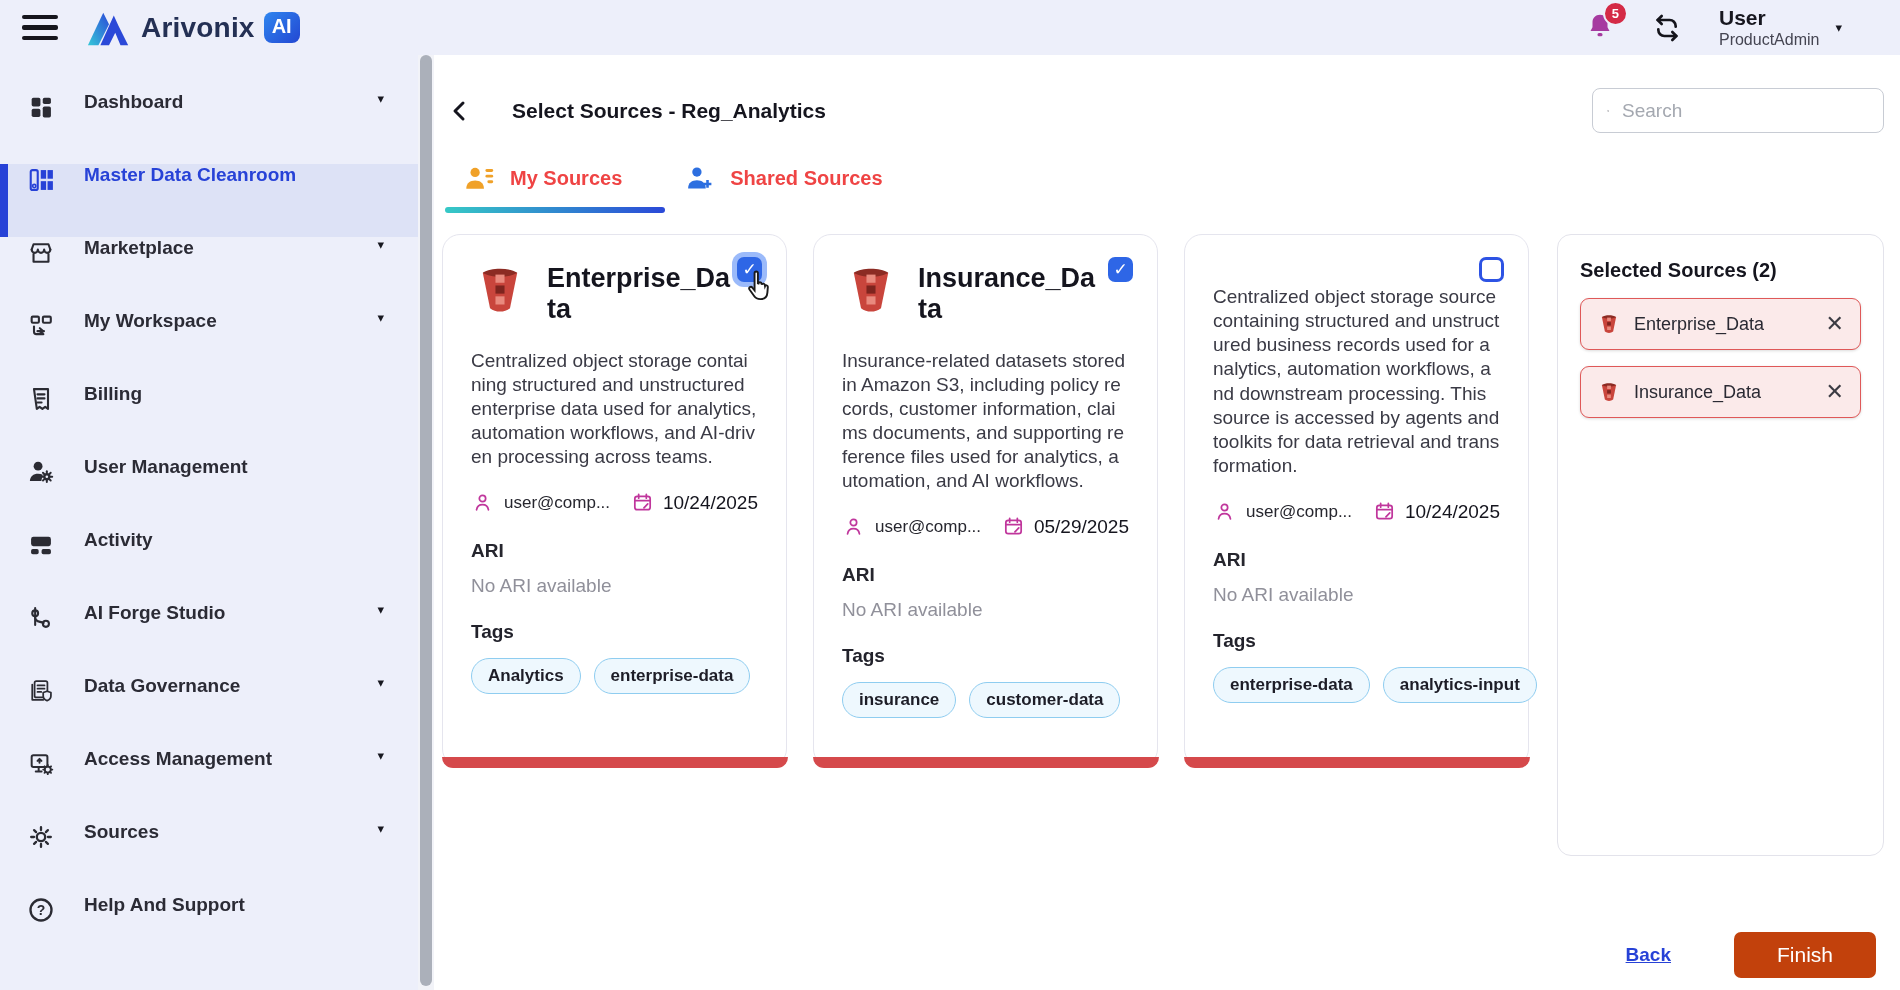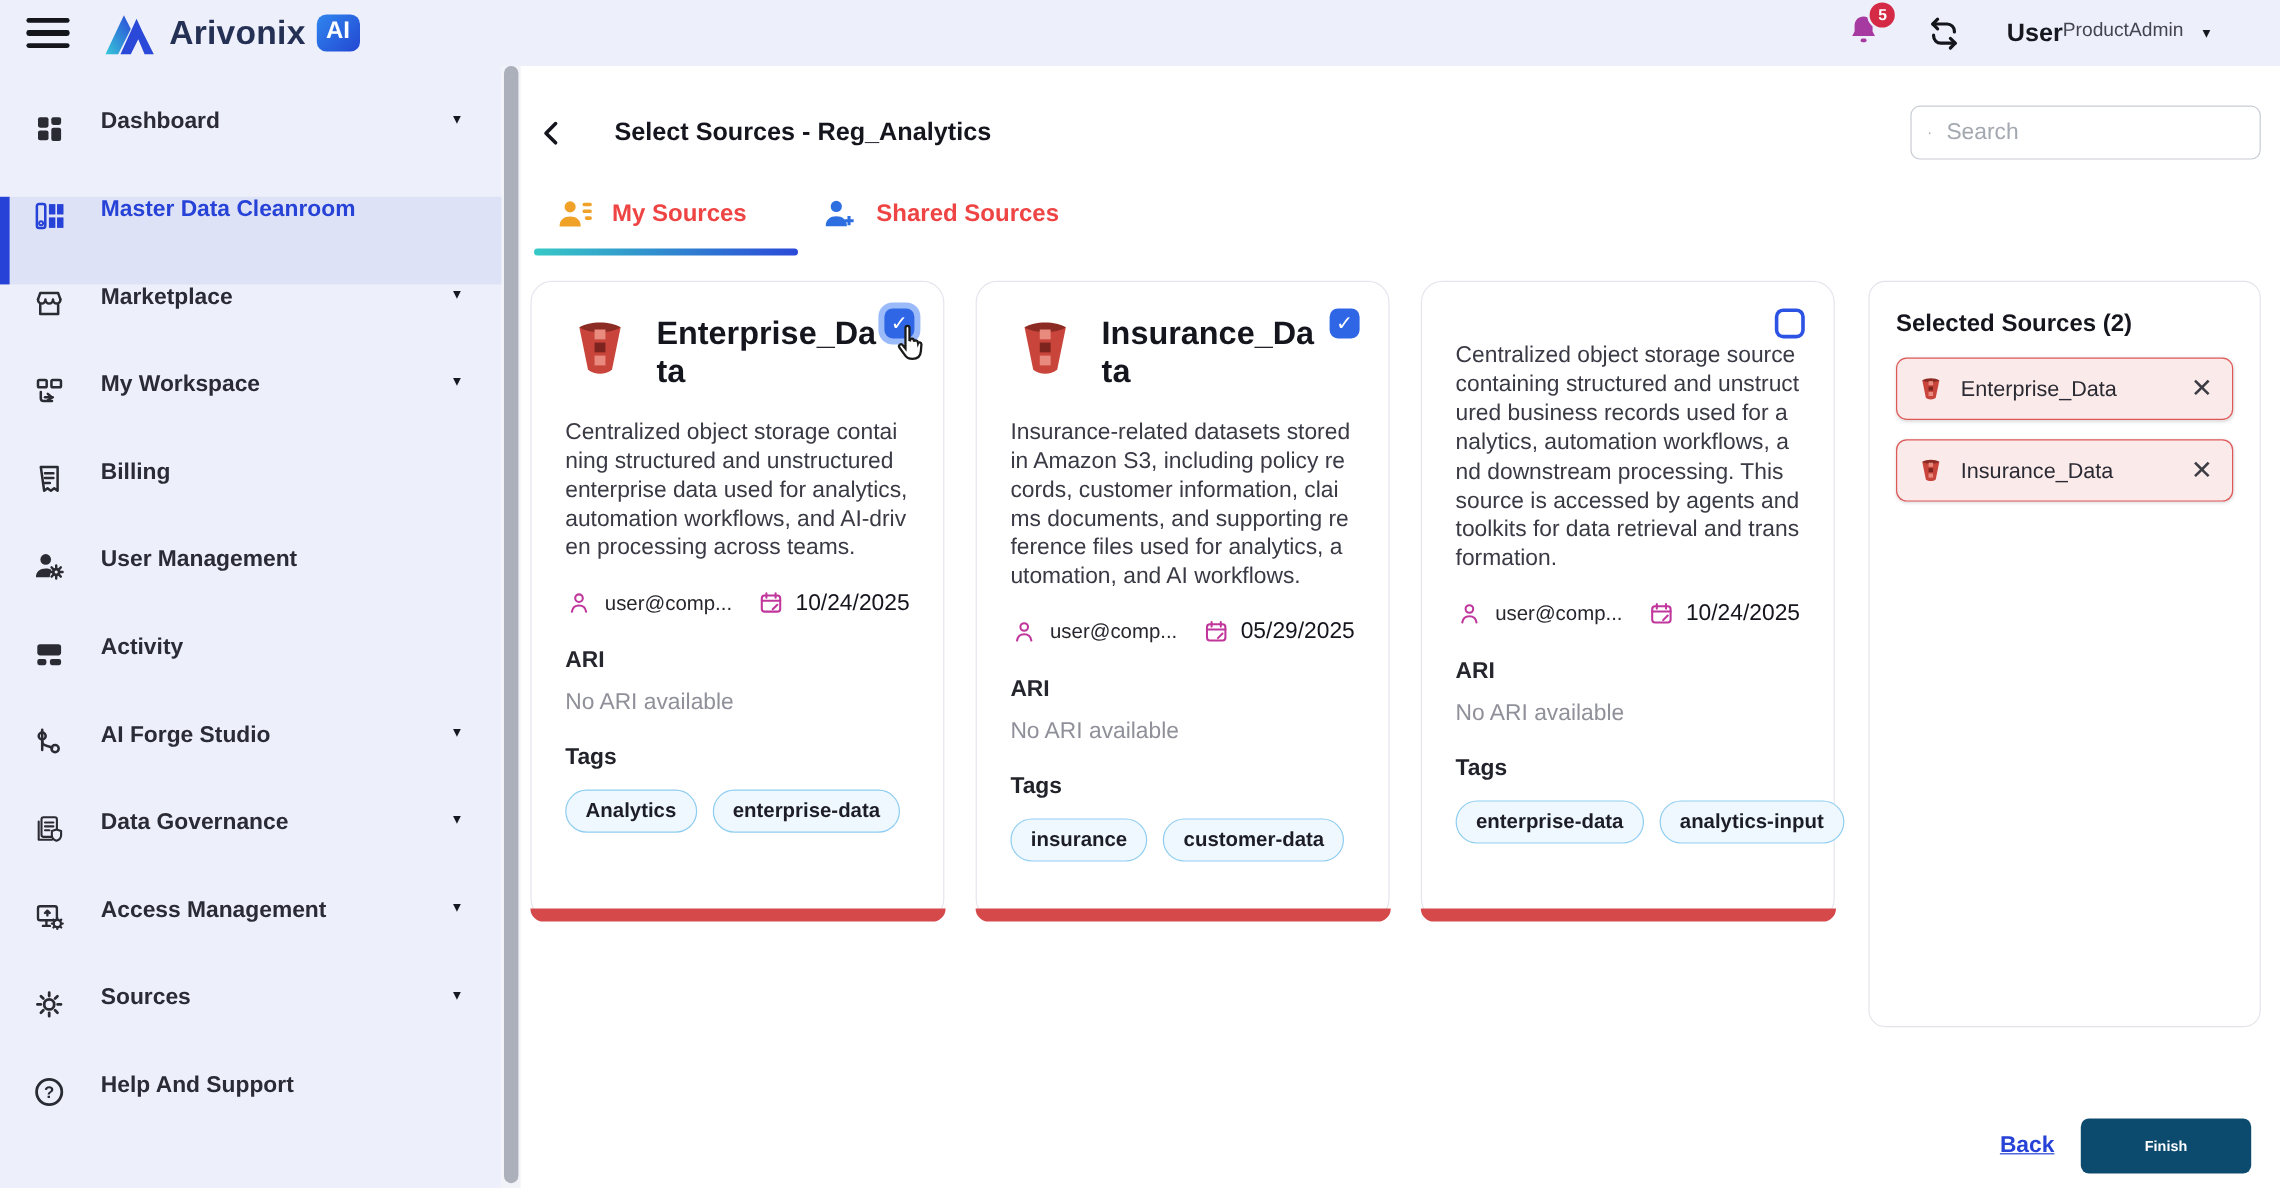--- a/index.html
+++ b/index.html
@@ -11,21 +11,21 @@
   .hamburger span{height:4.5px;background:#15151c;border-radius:2px}
   .logo{display:flex;align-items:center;gap:9px;margin-left:28px}
   .logo-text{font-size:28px;font-weight:800;color:#243054;letter-spacing:.2px}
   .logo-badge{background:linear-gradient(135deg,#2f86ef,#2347d2);color:#fff;font-weight:800;font-size:20px;padding:3px 8px 5px;border-radius:8px}
   .header-right{margin-left:auto;display:flex;align-items:center;gap:36px}
   .bell-wrap{position:relative;cursor:pointer}
   .notif-badge{position:absolute;top:-10px;right:-13px;background:#d42a46;color:#fff;width:25px;height:25px;border-radius:50%;
        display:flex;align-items:center;justify-content:center;font-size:13px;font-weight:700;border:2px solid #edeffa;box-sizing:border-box}
   .swap-btn{cursor:pointer;display:flex}
   .user-menu{display:flex;align-items:center;gap:16px;cursor:pointer}
-  .user-block{display:flex;flex-direction:row;align-items:flex-start}
+  .user-block{display:flex;flex-direction:column;align-items:flex-start}
   .user-name{font-size:21px;font-weight:600;color:#17171f}
   .user-role{font-size:16px;color:#454552;margin-top:1px}
   .user-caret{font-size:13px;color:#17171f}
   
   .app{display:flex;height:935px}
   .sidebar{width:418px;background:#edeffa;padding-top:36px;box-sizing:border-box;flex:none}
   .side-item{height:73px;display:flex;align-items:flex-start;padding:0 34px 0 25px;gap:27px;cursor:pointer;position:relative}
   .side-icon{width:32px;height:32px;flex:none;display:flex;align-items:center;justify-content:center}
   .side-label{font-size:19px;font-weight:600;color:#2b2b35}
   .side-caret{margin-left:auto;font-size:13px;color:#17171f}
@@ -67,23 +67,23 @@
   .ari-value{margin-top:13px;font-size:19px;color:#90909a}
   .tags-label{margin-top:24px;font-size:19px;font-weight:600;color:#22222b}
   .tag-row{display:flex;gap:13px;margin-top:15px}
   .pill{border:1.5px solid #8fcdf0;background:#eef8fe;border-radius:999px;padding:7px 16px;font-size:17px;font-weight:700;color:#1d1d27;white-space:nowrap}
   .selected-panel{width:327px;height:622px;border:1.5px solid #e3e3eb;border-radius:14px;margin-left:28px;padding:24px 22px;box-sizing:border-box;background:#fff}
   .sp-title{font-size:20px;font-weight:700;color:#15151e}
   .sp-item{margin-top:16px;height:52px;background:#fbeaea;border:1.5px solid #df5858;border-radius:9px;display:flex;align-items:center;gap:13px;padding:0 16px;box-shadow:0 1px 3px rgba(0,0,0,.14);box-sizing:border-box}
   .sp-item:first-of-type{margin-top:26px}
   .sp-name{font-size:18px;color:#2a2a33}
   .sp-close{margin-left:auto;font-size:22px;color:#3c3c44;font-weight:600;cursor:pointer;line-height:1}
-  .footer{position:absolute;right:32px;bottom:12px;display:flex;align-items:center;gap:22px}
+  .footer{position:absolute;right:32px;bottom:12px;display:flex;align-items:center;gap:63px}
   .back-link{color:#2742d7;font-size:19px;font-weight:700;text-decoration:underline;cursor:pointer}
-  .finish-btn{width:142px;height:46px;background:#0c4a6e;color:#fff;border:none;border-radius:7px;font-size:12px;font-weight:700;cursor:pointer;font-family:inherit}
+  .finish-btn{width:142px;height:46px;background:#c2410c;color:#fff;border:none;border-radius:7px;font-size:21px;font-weight:400;cursor:pointer;font-family:inherit}
 </style>
 </head>
 <body>
 
 <div class="header">
   <div class="hamburger">
       <span></span>
       <span></span>
       <span></span>
     </div>

